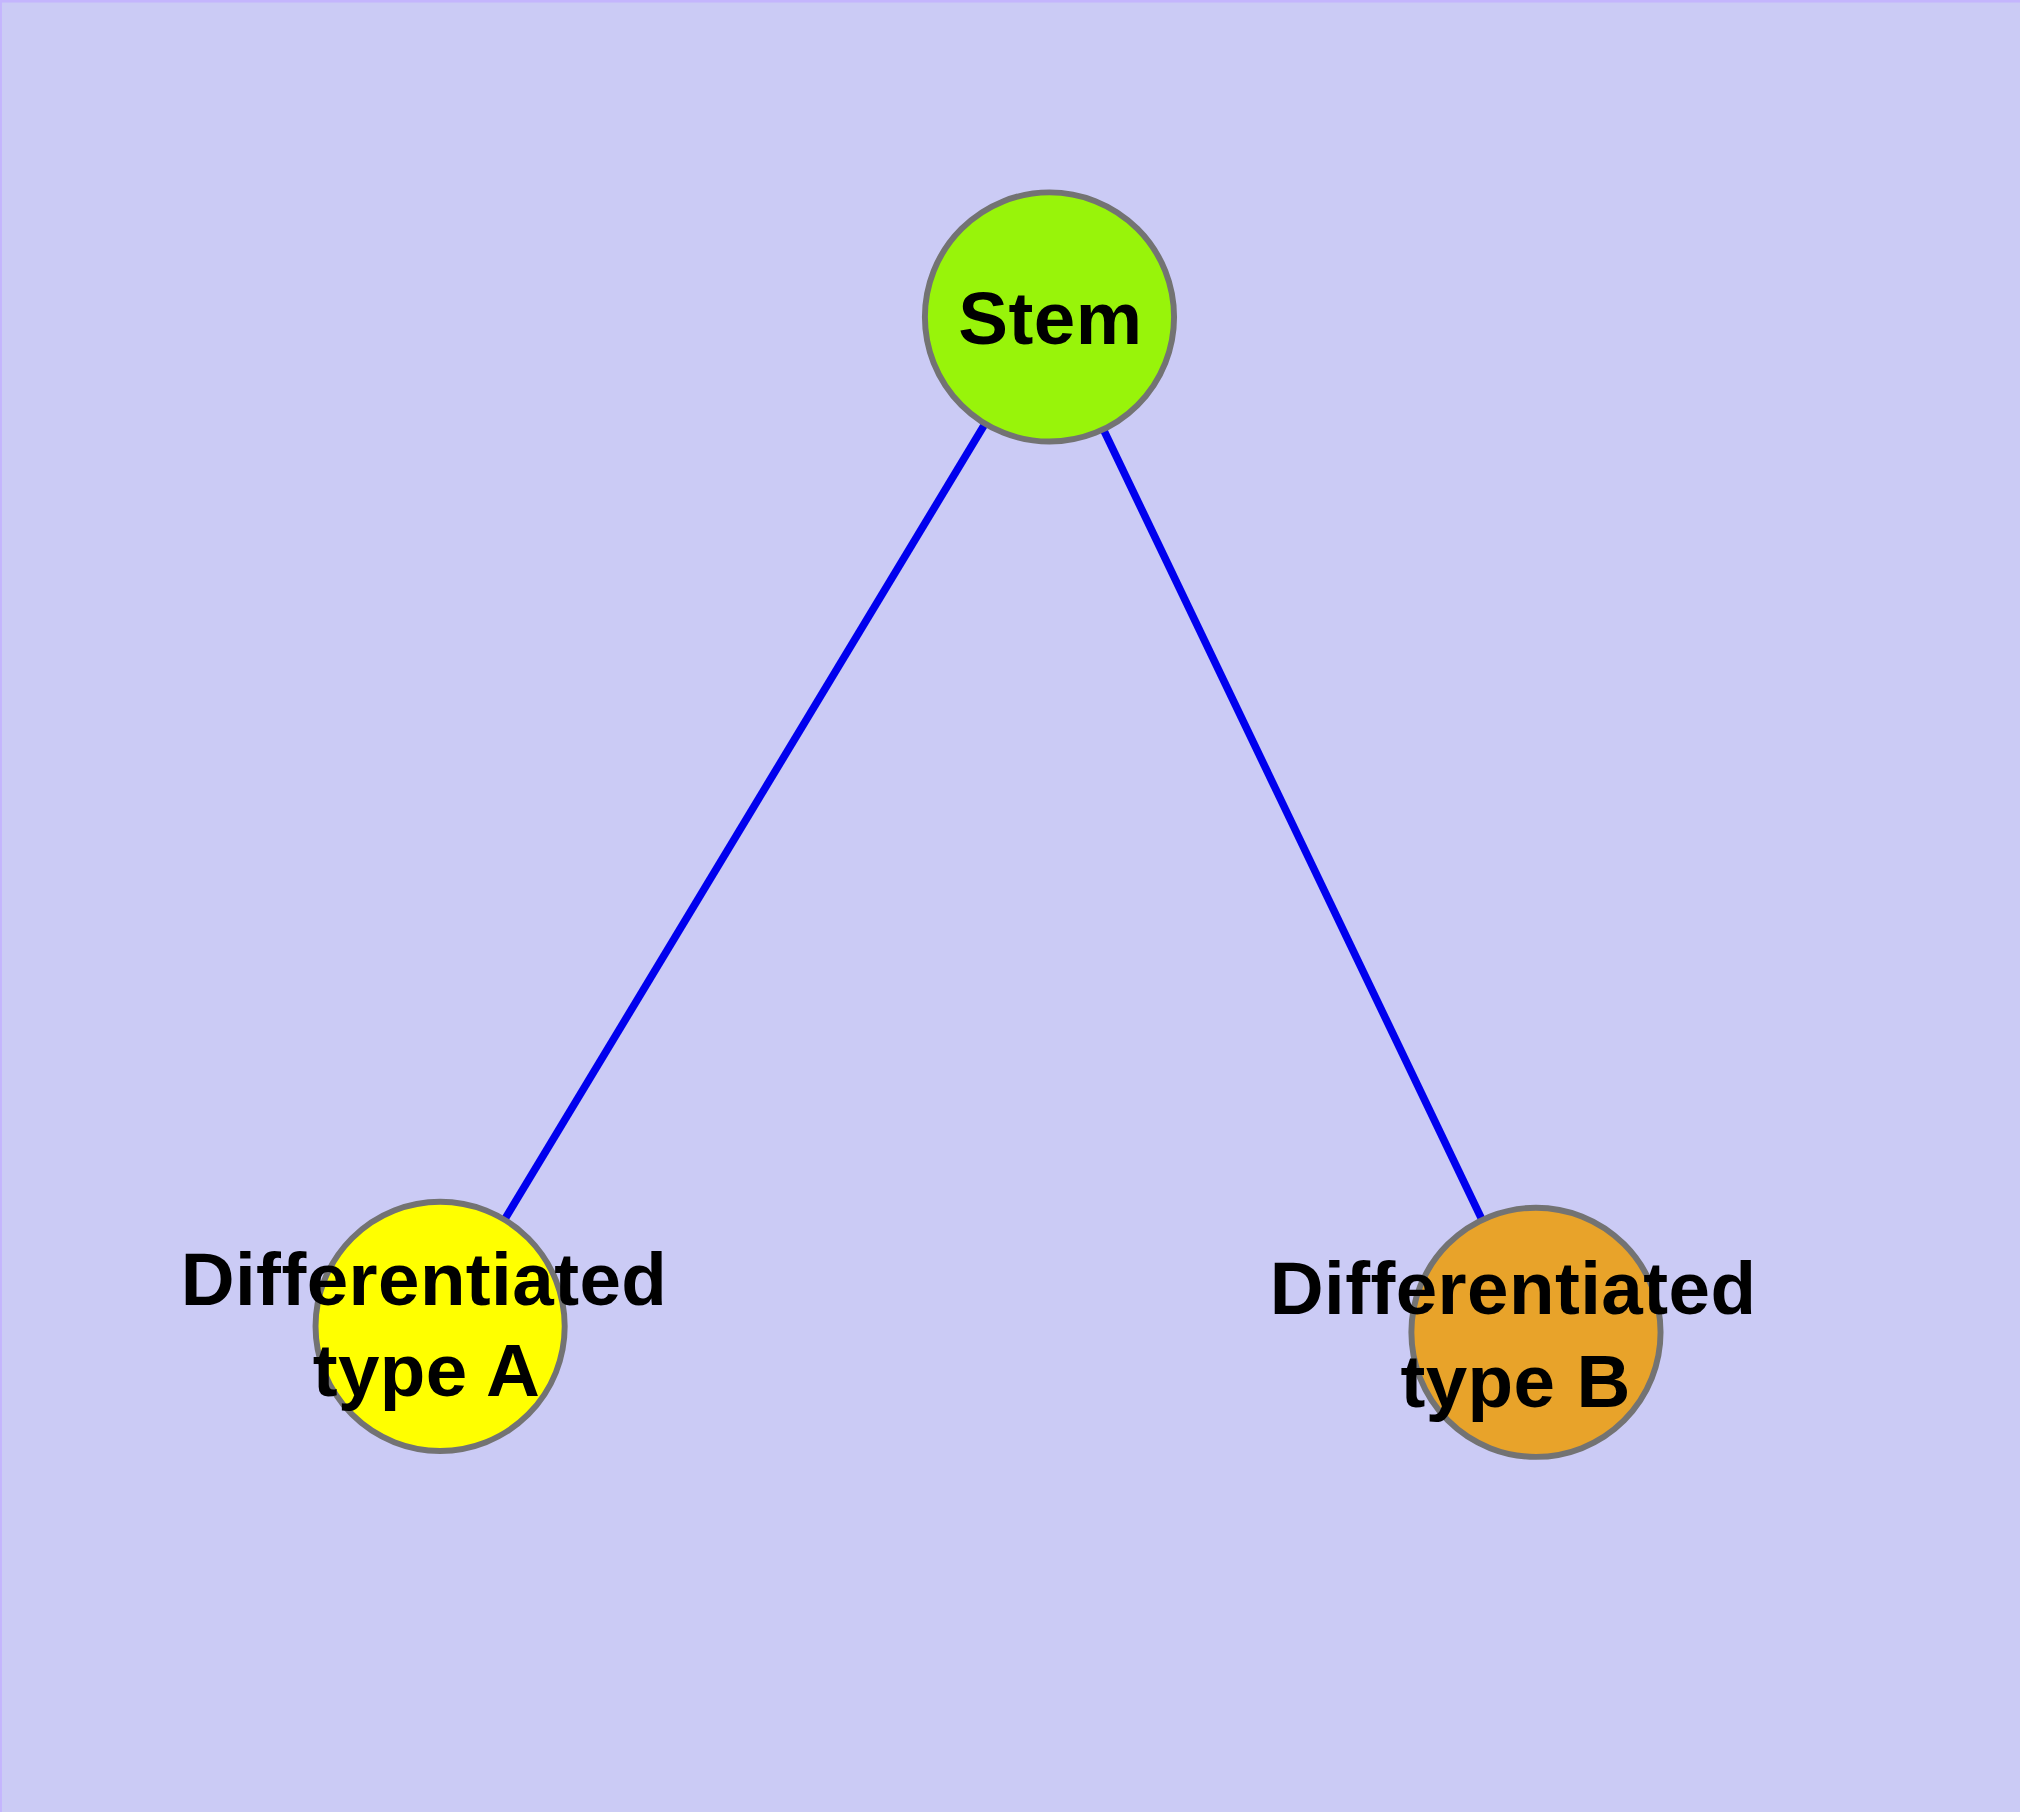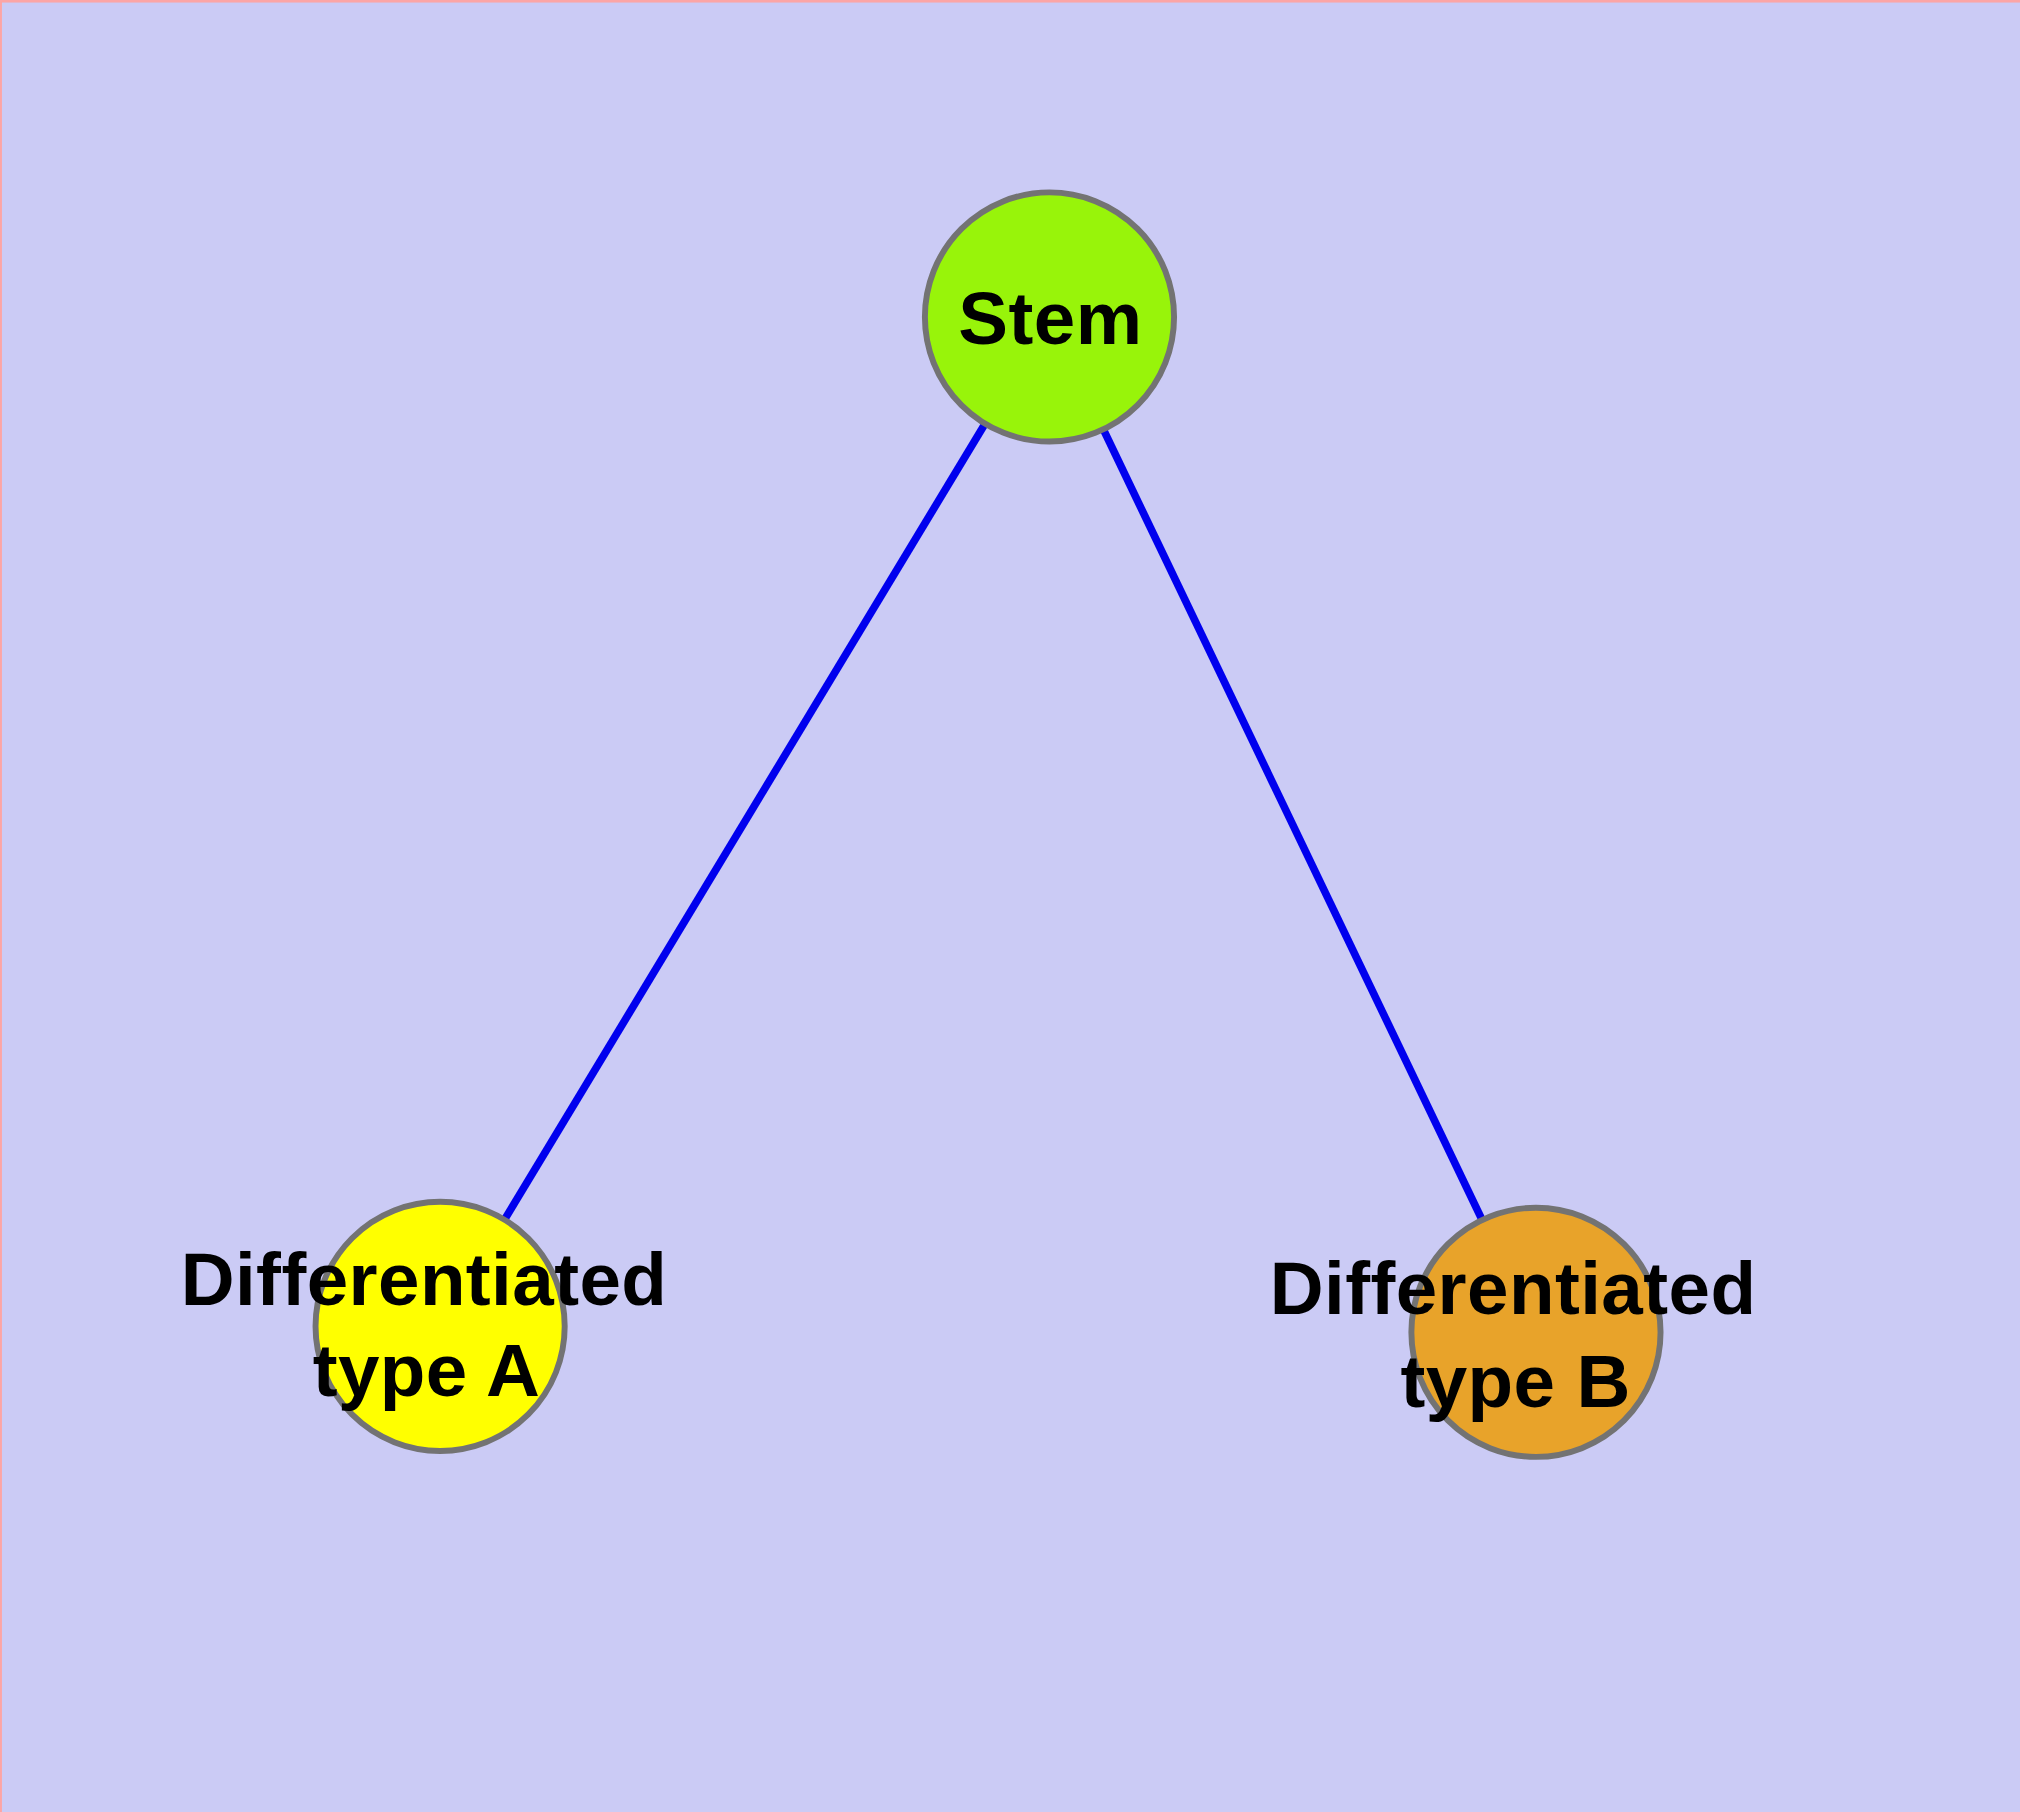--- a/index.html
+++ b/index.html
@@ -4,21 +4,21 @@
 <style>
   html, body {
     margin: 0;
     padding: 0;
     background: #FFFFFF;
   }
   .stage {
     position: relative;
     width: 2021px;
     height: 1812px;
-    background: #fca5a5;
+    background: #c4b5fd;
     overflow: hidden;
   }
   .stage svg {
     position: absolute;
     top: 0;
     left: 0;
     display: block;
   }
   .node-label {
     font-family: "Liberation Sans", sans-serif;

